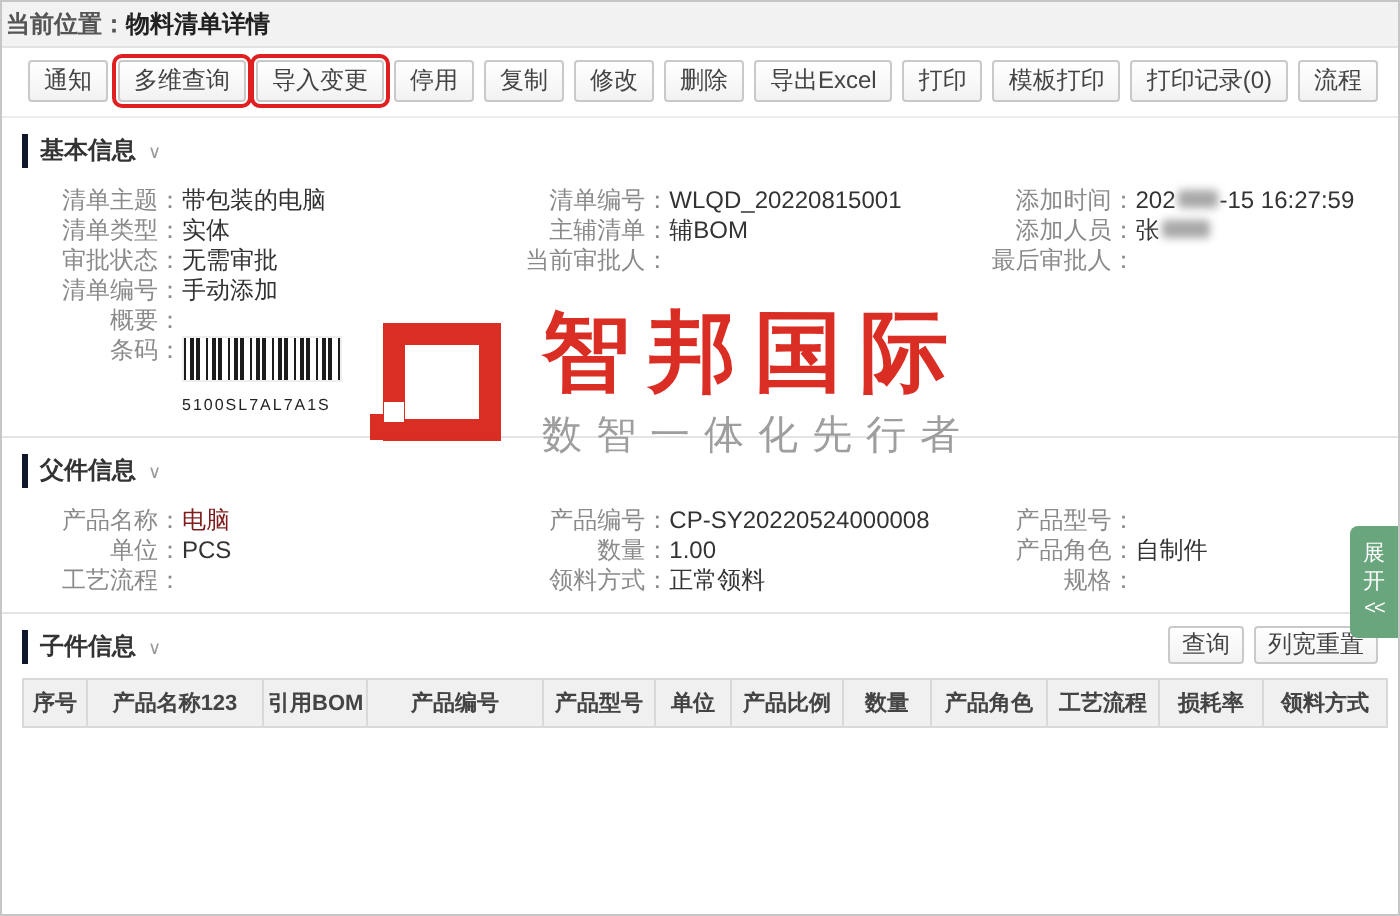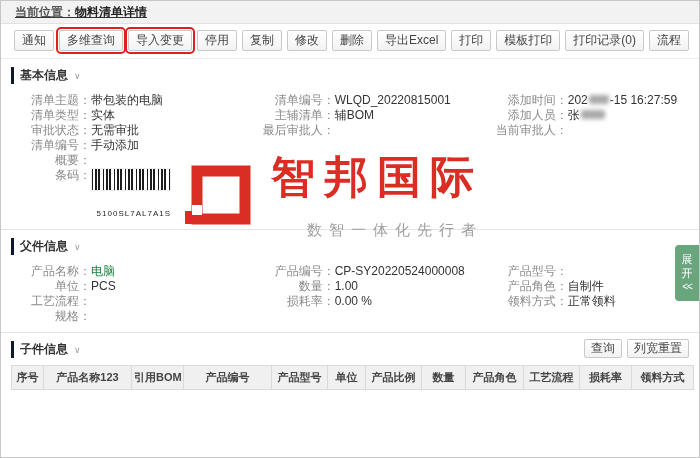--- a/index.html
+++ b/index.html
@@ -4,21 +4,21 @@
 <style>
   html,body { margin:0; padding:0; background:#d8d8d8; }
   .page {
     width:700px; height:458px; box-sizing:border-box; position:relative;
     background:#fff; border:1px solid #c6c6c6; overflow:hidden;
     font-family:"Liberation Sans", sans-serif; font-size:12px; color:#333;
   }
   
   .loc-bar {
     height:22px; background:#f2f2f2; border-bottom:1px solid #e2e2e2;
-    display:flex; align-items:center; padding:0 14px; font-weight:bold; font-size:12px;text-decoration:underline;
+    display:flex; align-items:center; padding:0 2px; font-weight:bold; font-size:12px;
   }
   .loc-bar .loc-label { color:#555; }
   .loc-bar .loc-title { color:#222; }
   
   .toolbar {
     display:flex; justify-content:flex-end; align-items:center; gap:5px;
     padding:6px 10px 7px; border-bottom:1px solid #ececec; background:#fff;
   }
   .btn {
     border:1px solid #c9c9c9; background:linear-gradient(#ffffff,#f2f2f2);
@@ -33,45 +33,45 @@
   .sec-title {
     font-weight:bold; font-size:12px; color:#333; border-left:3px solid #0f172a;
     padding-left:6px; margin:3px 0 9px; display:flex; align-items:center; gap:6px; cursor:pointer;
   }
   .caret { color:#999; font-size:9px; font-weight:normal; }
   
   .fgrid { display:grid; grid-template-columns:1.15fr 1.1fr 0.95fr; }
   .field { display:flex; align-items:flex-start; line-height:15px; }
   .flabel { width:80px; text-align:right; color:#8a8a8a; flex:none; }
   .fvalue { color:#333; word-break:break-all; }
-  .fvalue.green { color:#15803d; cursor:pointer; }
+  .fvalue.green { color:#7f1d1d; cursor:pointer; }
   .blur {
     display:inline-block; width:20px; height:9px; background:#a8a8a8;
     filter:blur(2px); border-radius:2px; vertical-align:baseline; margin:0 1px;
   }
   .blur.wide { width:24px; }
   
   .barcode { width:80px; }
   .bars {
     height:21px;
     background:repeating-linear-gradient(90deg,#1c1c1c 0 1px,#fff 1px 3px,#1c1c1c 3px 5px,#fff 5px 6px,#1c1c1c 6px 8px,#fff 8px 11px);
     border:1px solid #eee;
   }
-  .bc-text { font-size:8px; letter-spacing:1px; text-align:right; color:#222; margin-top:15px; }
+  .bc-text { font-size:8px; letter-spacing:1px; text-align:left; color:#222; margin-top:4px; }
   
   .watermark {
     position:absolute; left:182px; top:96px; display:flex; align-items:center; gap:18px;
     pointer-events:none; z-index:5; opacity:0.96;
   }
   .wm-text { display:flex; flex-direction:column;justify-content:space-between; }
   .wm-brand { font-size:44px; font-weight:bold; color:#d9251c; letter-spacing:9px; line-height:1; white-space:nowrap; }
-  .wm-slogan { margin-top:22px; align-self:flex-end; color:#9b9b9b; font-size:15px; letter-spacing:7px; white-space:nowrap; }
+  .wm-slogan { margin-top:5px; align-self:flex-end; color:#9b9b9b; font-size:20px; letter-spacing:7px; white-space:nowrap; }
   
   .expand-tab {
-    position:absolute; right:0; top:244px; width:18px; z-index:8;
+    position:absolute; right:0; top:262px; width:18px; z-index:8;
     background:#69a67d; color:#fff; border-radius:4px 0 0 4px;
     padding:7px 3px; text-align:center; font-size:11px; line-height:14px; cursor:pointer;
   }
   .expand-tab .arrows { display:block; font-size:10px; letter-spacing:-1px; }
   .expand-tab .zi { display:block; }
   
   .child-head { display:flex; align-items:center; justify-content:space-between; margin-bottom:7px; }
   .child-head .sec-title { margin:3px 0 0; }
   .child-actions { display:flex; gap:5px; }
   
@@ -137,25 +137,25 @@
       <div class="field">
         <span class="flabel">添加人员：</span>
         <span class="fvalue"><span>张</span><span class="blur wide"></span></span>
       </div>
 
       <div class="field">
         <span class="flabel">审批状态：</span>
         <span class="fvalue">无需审批</span>
       </div>
       <div class="field">
+        <span class="flabel">当前审批人：</span>
+        <span class="fvalue"></span>
+      </div>
+      <div class="field">
         <span class="flabel">最后审批人：</span>
-        <span class="fvalue"></span>
-      </div>
-      <div class="field">
-        <span class="flabel">当前审批人：</span>
         <span class="fvalue"></span>
       </div>
 
       <div class="field">
         <span class="flabel">清单编号：</span>
         <span class="fvalue">手动添加</span>
       </div>
       <div></div>
         <div></div>
 
@@ -218,24 +218,20 @@
         <span class="flabel">数量：</span>
         <span class="fvalue">1.00</span>
       </div>
       <div class="field">
         <span class="flabel">产品角色：</span>
         <span class="fvalue">自制件</span>
       </div>
       <div class="field">
         <span class="flabel">工艺流程：</span>
         <span class="fvalue"></span>
-      </div>
-      <div class="field">
-        <span class="flabel">损耗率：</span>
-        <span class="fvalue">0.00 %</span>
       </div>
       <div class="field">
         <span class="flabel">领料方式：</span>
         <span class="fvalue">正常领料</span>
       </div>
       <div class="field">
         <span class="flabel">规格：</span>
         <span class="fvalue"></span>
       </div>
       <div></div>

